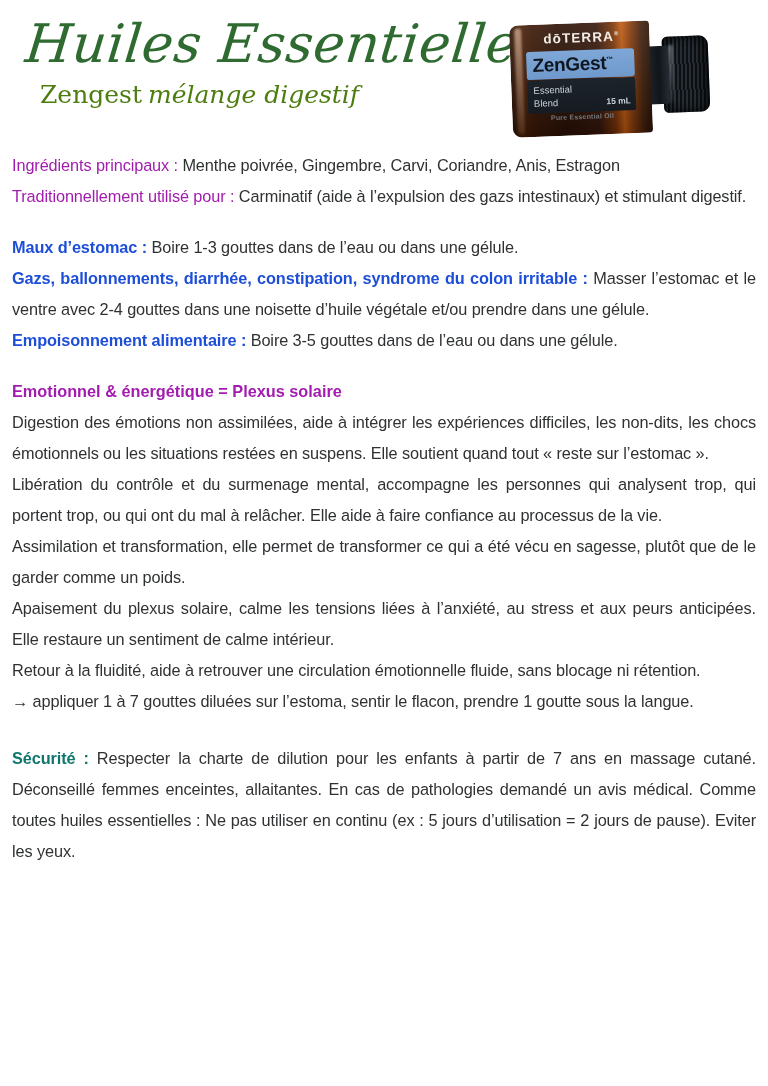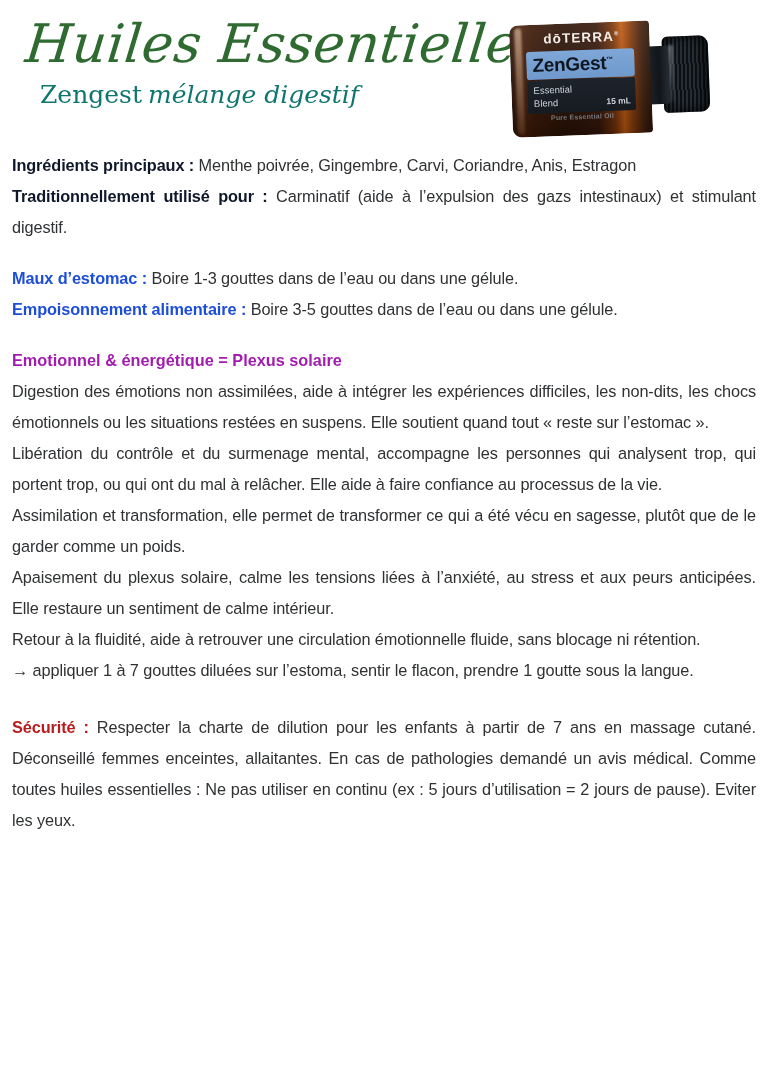--- a/index.html
+++ b/index.html
@@ -45,21 +45,21 @@
     letter-spacing: 0.5px;
     transform: skewX(-6deg);
     transform-origin: left center;
     white-space: nowrap;
   }
   .subtitle {
     margin-top: 8px;
     margin-left: 14px;
     font-family: "DejaVu Serif", serif;
     font-size: 25px;
-    color: #0f766e;
+    color: #4d7c0f;
     white-space: nowrap;
   }
   .subtitle .sub-roman { font-style: normal; }
   .subtitle .sub-italic { font-style: italic; margin-left: 6px; }
 
   
   .bottle-wrap {
     position: absolute;
     left: 511px;
     top: 18px;
@@ -219,23 +219,23 @@
   p.para {
     margin: 0 0 0 0;
     font-family: "Liberation Sans", sans-serif;
     font-size: 16.3px;
     line-height: 31px;
     text-align: justify;
     color: #2f3133;
     letter-spacing: -0.1px;
   }
   p.para.nojust { text-align: left; }
-  .lbl-bold { font-weight: 700; color: #0f172a; }
+  .lbl-bold { font-weight: 400; color: #a21caf; }
   .lbl-pink { font-weight: 700; color: #1d4ed8; }
-  .lbl-red   { font-weight: 700; color: #b91c1c; }
+  .lbl-red   { font-weight: 700; color: #0f766e; }
   .gap-md { height: 20px; }
   .gap-lg { height: 26px; }
 
   .heading-green {
     font-family: "Liberation Sans", sans-serif;
     font-weight: 700;
     font-size: 16.3px;
     line-height: 31px;
     color: #a21caf;
   }
@@ -289,20 +289,23 @@
       <span class="lbl-bold">Traditionnellement utilisé pour :</span><span> Carminatif (aide à l’expulsion des gazs intestinaux) et stimulant digestif.</span>
     </p>
 
 
     <div class="gap-md"></div>
 
     <p class="para nojust">
       <span class="lbl-pink">Maux d’estomac :</span><span> Boire 1-3 gouttes dans de l’eau ou dans une gélule.</span>
     </p>
 
+    <p class="para">
+      <span class="lbl-pink">Gazs, ballonnements, diarrhée, constipation, syndrome du colon irritable :</span><span> Masser l’estomac et le ventre avec 2-4 gouttes dans une noisette d’huile végétale et/ou prendre dans une gélule.</span>
+    </p>
 
     <p class="para nojust">
       <span class="lbl-pink">Empoisonnement alimentaire :</span><span> Boire 3-5 gouttes dans de l’eau ou dans une gélule.</span>
     </p>
 
 
     <div class="gap-md"></div>
 
     <div class="heading-green">Emotionnel &amp; énergétique = Plexus solaire</div>
 

